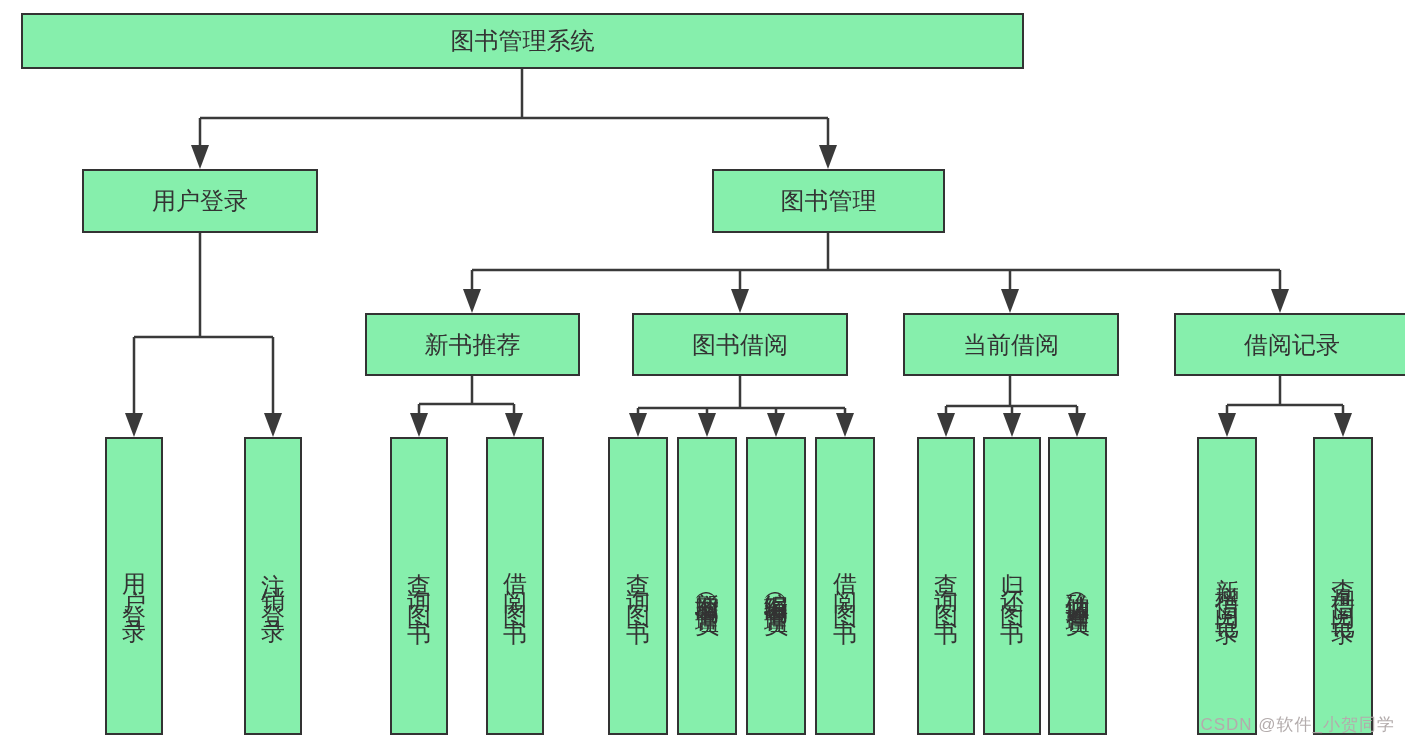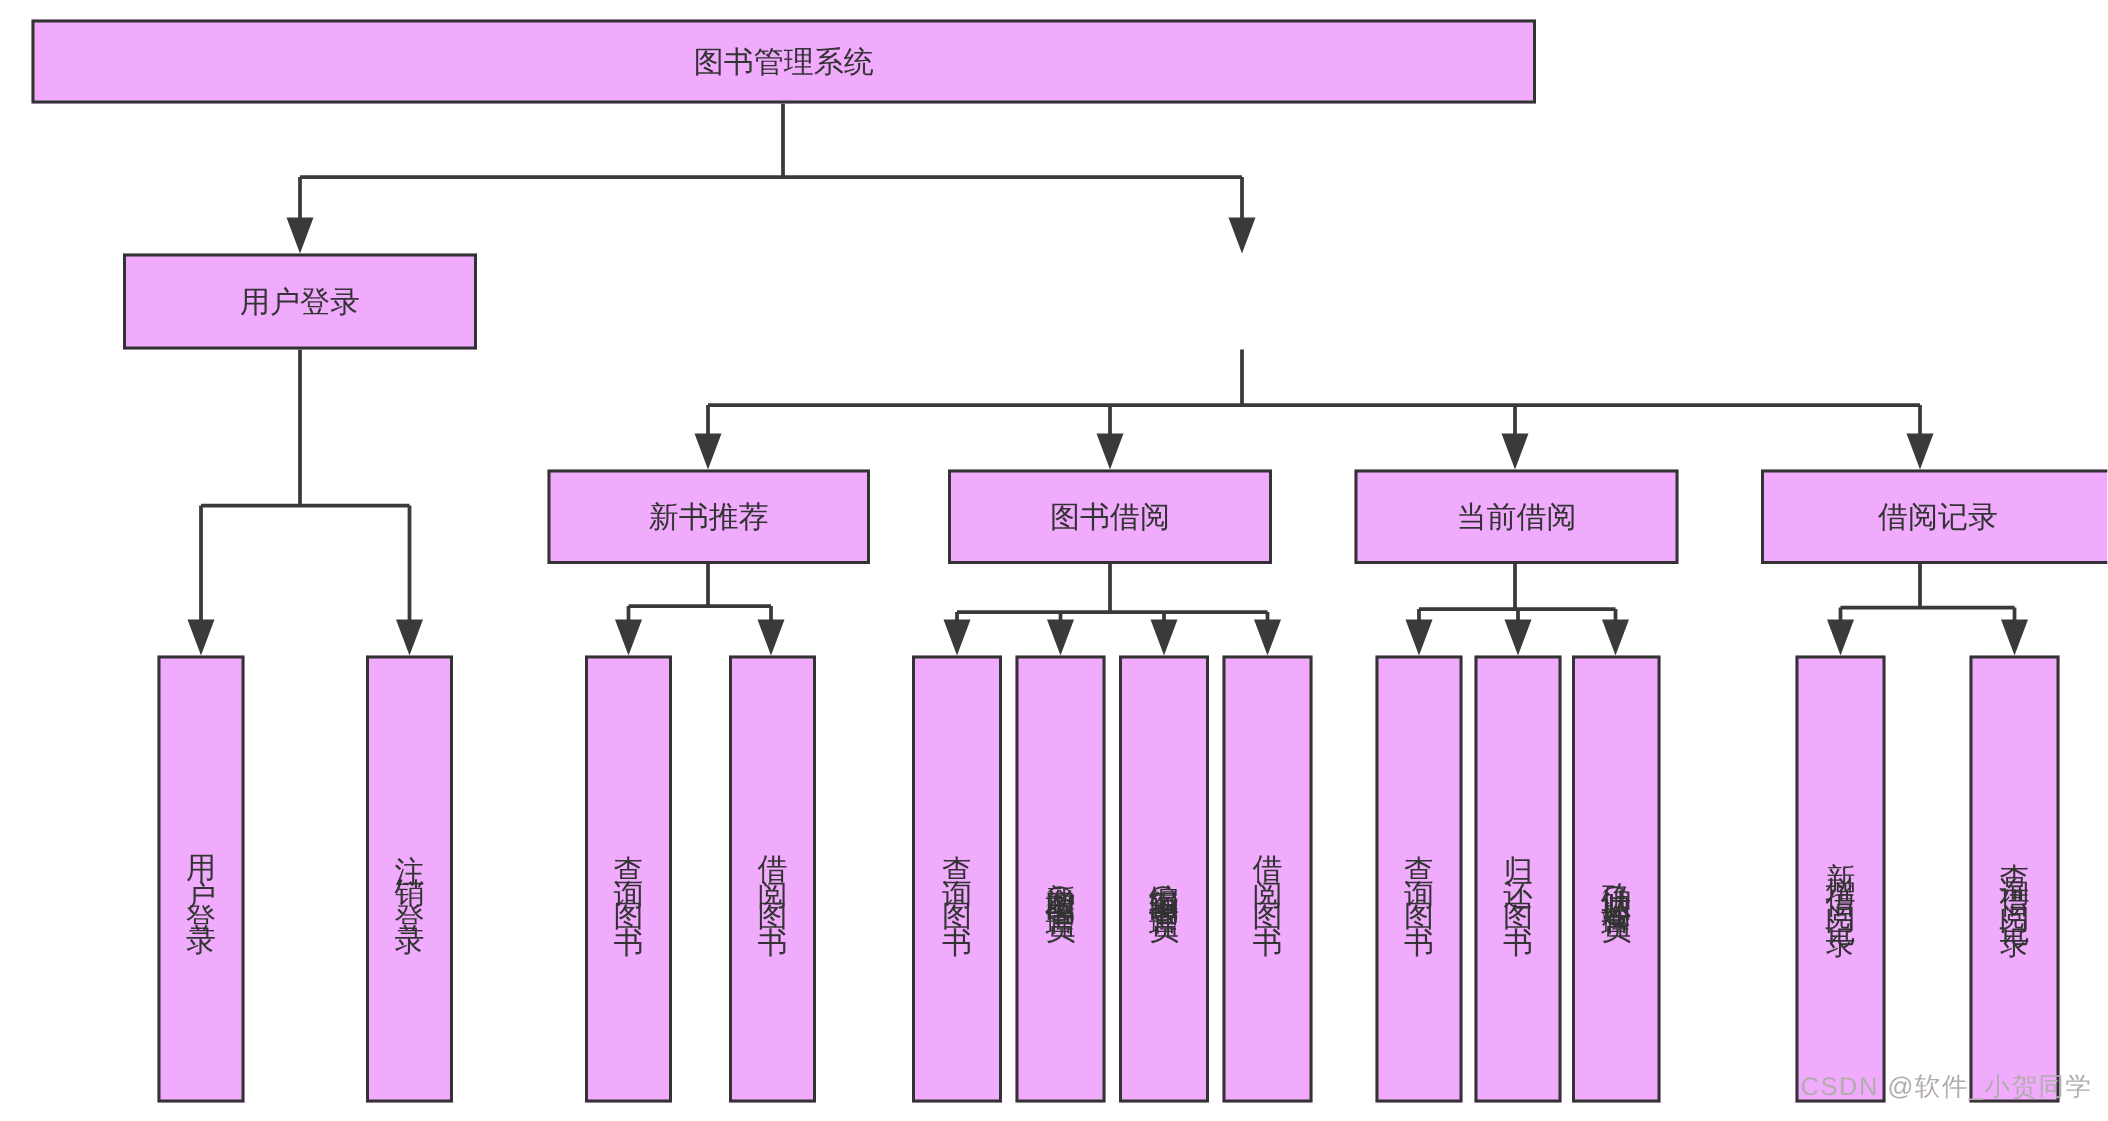--- a/index.html
+++ b/index.html
@@ -6,26 +6,26 @@
   #stage{
     position:relative;
     width:1405px;height:747px;
     background:#ffffff;
     font-family:"Liberation Sans","DejaVu Sans",sans-serif;
     overflow:hidden;
   }
   #wires{position:absolute;left:0;top:0;width:1405px;height:747px;}
   .node{
     position:absolute;
-    background:#f0abfc;
+    background:#86efac;
     border:2.5px solid #333333;
     box-sizing:border-box;
     display:flex;align-items:center;justify-content:center;
     color:#333333;
-    font-size:20px;
+    font-size:24px;
   }
   .hnode span{white-space:nowrap;}
   .leaf span{
     writing-mode:vertical-rl;
     text-orientation:mixed;
     white-space:nowrap;
   }
   .sp-wide span{letter-spacing:16px;}
   .sp-mid  span{letter-spacing:9px;}
   .sp-tight span{letter-spacing:3px;}
@@ -97,20 +97,23 @@
     </g>
   </svg>
 
   <div class="node hnode" style="left:21px;top:13px;width:1003px;height:56px">
     <span>图书管理系统</span>
   </div>
 
   <div class="node hnode" style="left:82px;top:169px;width:236px;height:64px">
     <span>用户登录</span>
   </div>
+  <div class="node hnode" style="left:712px;top:169px;width:233px;height:64px">
+    <span>图书管理</span>
+  </div>
 
   <div class="node hnode" style="left:632px;top:313px;width:216px;height:63px">
     <span>图书借阅</span>
   </div>
   <div class="node hnode" style="left:365px;top:313px;width:215px;height:63px">
     <span>新书推荐</span>
   </div>
   <div class="node hnode" style="left:903px;top:313px;width:216px;height:63px">
     <span>当前借阅</span>
   </div>

